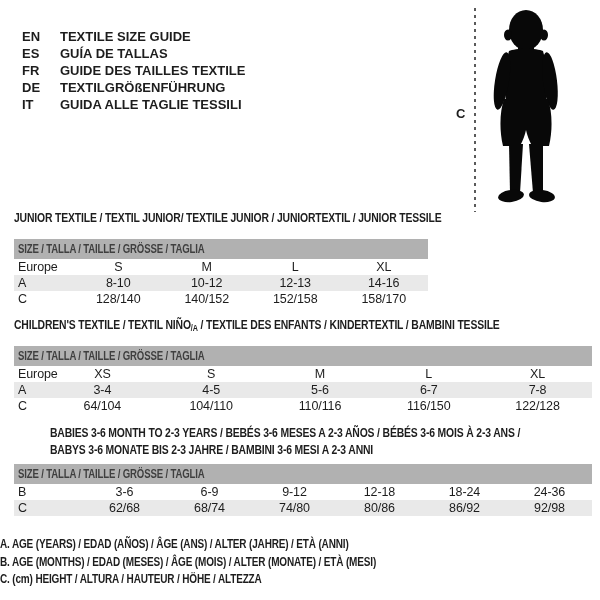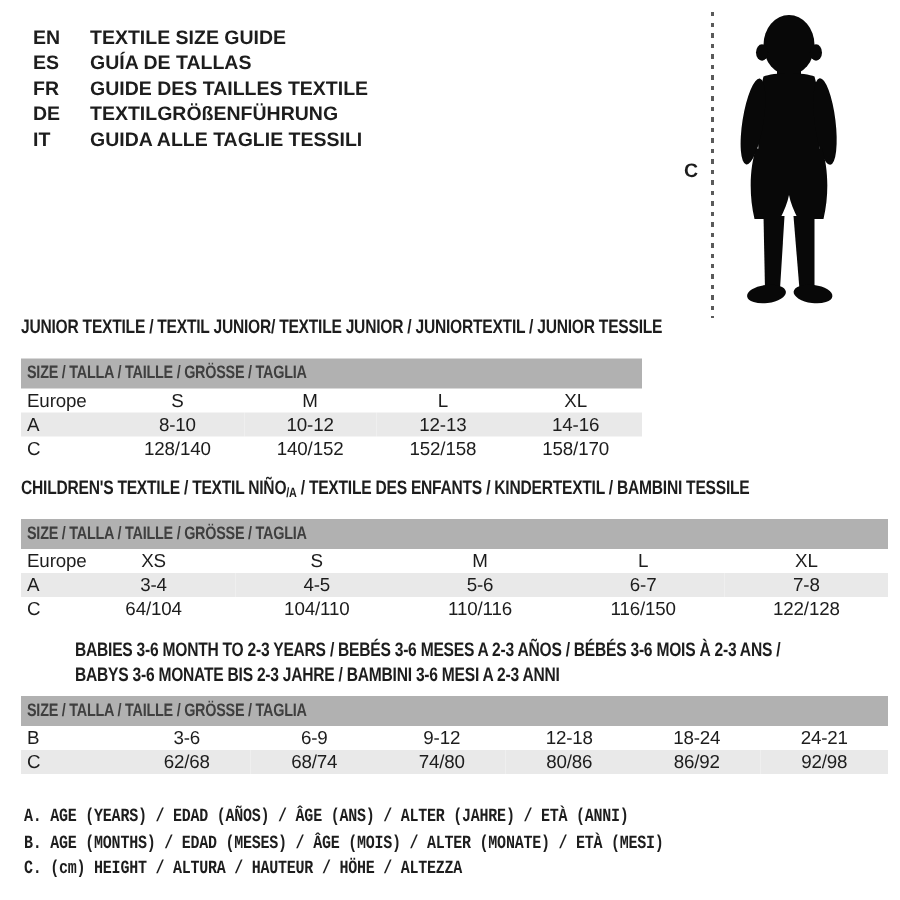--- a/index.html
+++ b/index.html
@@ -6,21 +6,21 @@
   body{
     width:600px;height:600px;position:relative;overflow:hidden;
     background:var(--page-bg,#ffffff);
     font-family:"Liberation Sans",sans-serif;
     color:var(--text,#1d1d1d);
     -webkit-font-smoothing:antialiased;
   }
   .condensed{display:inline-block;transform:scaleX(0.8);transform-origin:0 50%;white-space:nowrap;letter-spacing:-0.2px;}
 
   
-  .lang-block{position:absolute;left:22px;top:16px;}
+  .lang-block{position:absolute;left:22px;top:28px;}
   .lang-row{display:flex;line-height:17px;font-size:13px;font-weight:bold;}
   .lang-code{width:38px;flex:0 0 38px;}
   .lang-label{white-space:nowrap;}
 
   
   .c-label{position:absolute;left:456px;top:106px;font-size:13px;font-weight:bold;}
   .dotted-line{
     position:absolute;left:474px;top:8px;width:2px;height:204px;
     background:repeating-linear-gradient(to bottom,var(--dotted-line,#5a5a5a) 0 3px,transparent 3px 7px);
   }
@@ -43,21 +43,21 @@
 
   table.sec-table{width:100%;border-collapse:collapse;table-layout:fixed;}
   .sec-table td{height:16px;padding:0;font-size:12.5px;letter-spacing:-0.1px;text-align:center;white-space:nowrap;overflow:visible;}
   .sec-table td.rowlabel{text-align:left;padding-left:4px;}
   .t-junior td.rowlabel{width:56px;}
   .t-children td.rowlabel{width:30px;}
   .t-babies td.rowlabel{width:64px;}
   tr.shaded{background:var(--row-shaded-bg,#e9e9e9);}
 
   
-  .footnotes{position:absolute;left:16px;top:536px;font-family:Liberation Mono, monospace;}
+  .footnotes{position:absolute;left:0;top:536px;}
   .footnote-line{line-height:17.5px;font-size:12.5px;font-weight:bold;white-space:nowrap;}
 </style>
 </head>
 <body style="--page-bg: #ffffff; --text: #1d1d1d; --bar-bg: #b1b1b1; --bar-text: #3f3f3f; --row-shaded-bg: #e9e9e9; --silhouette: #080808; --dotted-line: #5a5a5a;">
 
 <div>
 
   <div class="lang-block">
     <div class="lang-row">
       <span class="lang-code">EN</span>
@@ -178,21 +178,21 @@
       </div>
       <table class="sec-table t-babies">
         <tbody>
             <tr>
               <td class="rowlabel">B</td>
               <td class="val">3-6</td>
               <td class="val">6-9</td>
               <td class="val">9-12</td>
               <td class="val">12-18</td>
               <td class="val">18-24</td>
-              <td class="val">24-21</td>
+              <td class="val">24-36</td>
             </tr>
             <tr class="shaded">
               <td class="rowlabel">C</td>
               <td class="val">62/68</td>
               <td class="val">68/74</td>
               <td class="val">74/80</td>
               <td class="val">80/86</td>
               <td class="val">86/92</td>
               <td class="val">92/98</td>
             </tr>

